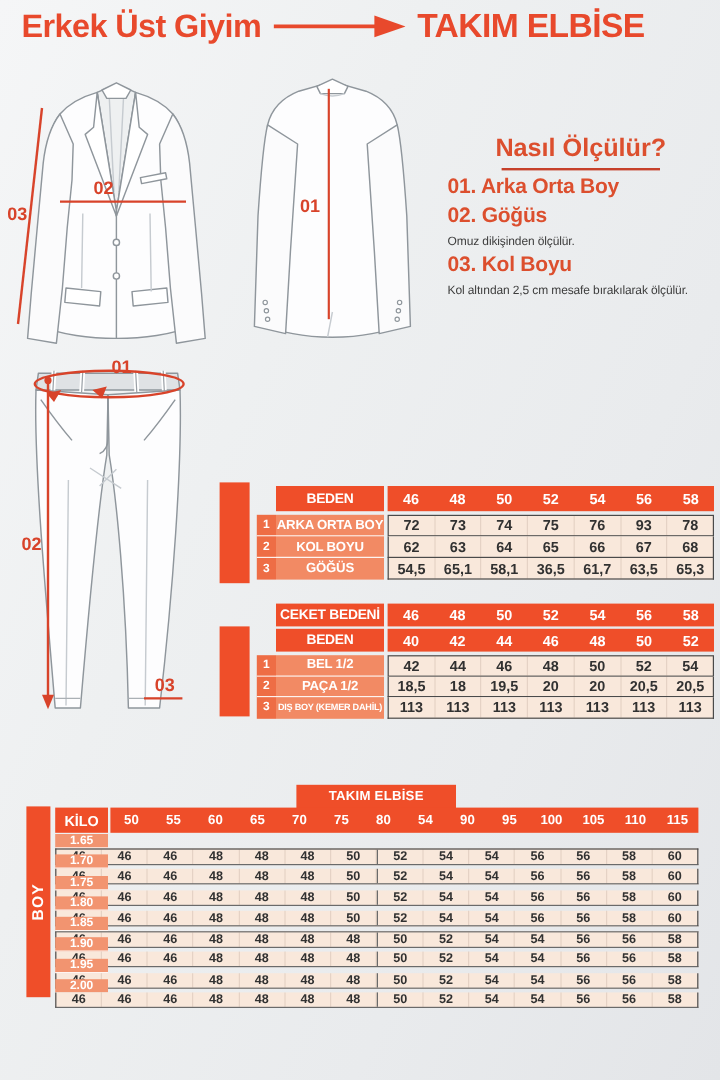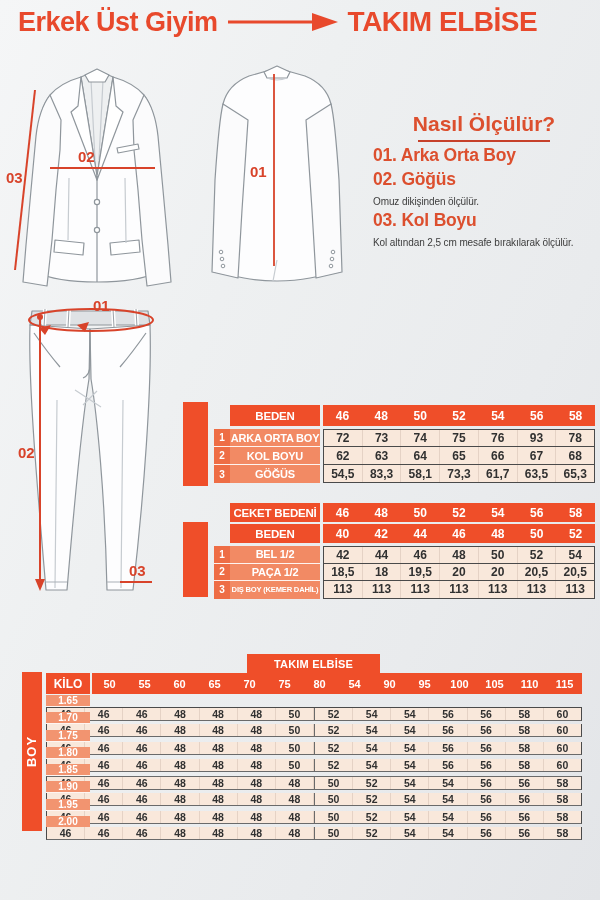--- a/index.html
+++ b/index.html
@@ -236,23 +236,23 @@
             <div class="val">67</div>
             <div class="val">68</div>
           </div>
         </div>
         <div class="trow">
           <div class="num">3</div>
           <div class="lab">GÖĞÜS</div>
           <div class="lgap"></div>
           <div class="vals">
             <div class="val">54,5</div>
-            <div class="val">83,3</div>
+            <div class="val">65,1</div>
             <div class="val">58,1</div>
-            <div class="val">73,3</div>
+            <div class="val">36,5</div>
             <div class="val">61,7</div>
             <div class="val">63,5</div>
             <div class="val">65,3</div>
           </div>
         </div>
       </div>
   </div>
 
   <div class="tbl t2">
     <div class="hrow">

